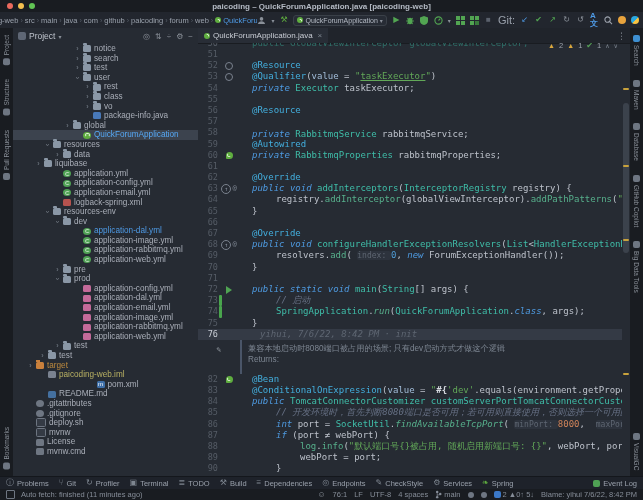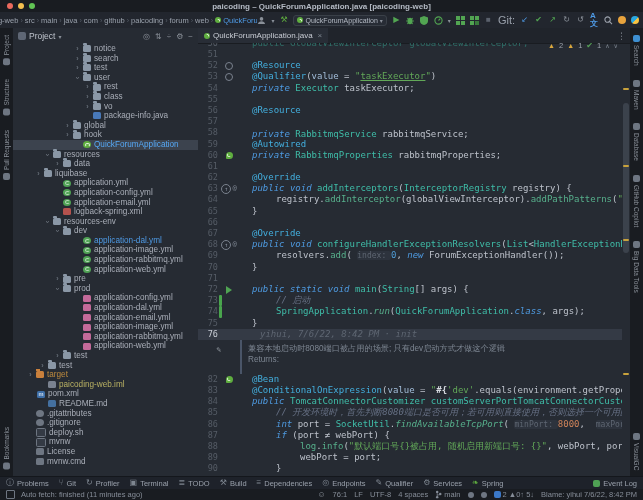--- a/index.html
+++ b/index.html
@@ -333,25 +333,20 @@
       <div class="trow" style="padding-left: 70px;">
         <span class="arr"></span>
         <span class="ticon ic-java"></span>
         <span>package-info.java</span>
       </div>
       <div class="trow" style="padding-left: 50px;">
         <span class="arr">›</span>
         <span class="ticon ic-folder"></span>
         <span>global</span>
       </div>
-      <div class="trow" style="padding-left: 50px;">
-        <span class="arr">›</span>
-        <span class="ticon ic-folder"></span>
-        <span>hook</span>
-      </div>
       <div class="trow sel" style="padding-left: 60px;">
         <span class="arr"></span>
         <span class="ticon ic-spring"></span>
         <span class="c-sel">QuickForumApplication</span>
       </div>
       <div class="trow" style="padding-left: 30px;">
         <span class="arr exp">›</span>
         <span class="ticon ic-folder"></span>
         <span>resources</span>
       </div>
@@ -468,21 +463,21 @@
       <div class="trow" style="padding-left: 13px;">
         <span class="arr">›</span>
         <span class="ticon ic-target"></span>
         <span class="c-orange">target</span>
       </div>
       <div class="trow" style="padding-left: 25px;">
         <span class="arr"></span>
         <span class="ticon ic-iml"></span>
         <span class="c-yellow">paicoding-web.iml</span>
       </div>
-      <div class="trow" style="padding-left: 14px;">
+      <div class="trow" style="padding-left: 14px; justify-content: center;">
         <span class="arr"></span>
         <span class="ticon ic-maven"></span>
         <span>pom.xml</span>
       </div>
       <div class="trow" style="padding-left: 25px;">
         <span class="arr"></span>
         <span class="ticon ic-md"></span>
         <span>README.md</span>
       </div>
       <div class="trow" style="padding-left: 13px;">
@@ -621,21 +616,21 @@
     <span class="tbitem">
       <span class="tbi">≡</span>
       <span>Dependencies</span>
     </span>
     <span class="tbitem">
       <span class="tbi">◎</span>
       <span>Endpoints</span>
     </span>
     <span class="tbitem">
       <span class="tbi">✎</span>
-      <span>Qualifier</span>
+      <span>CheckStyle</span>
     </span>
     <span class="tbitem">
       <span class="tbi">⚙</span>
       <span>Services</span>
     </span>
     <span class="tbitem">
       <span class="tbi green">❧</span>
       <span>Spring</span>
     </span>
     <span class="eventlog">

